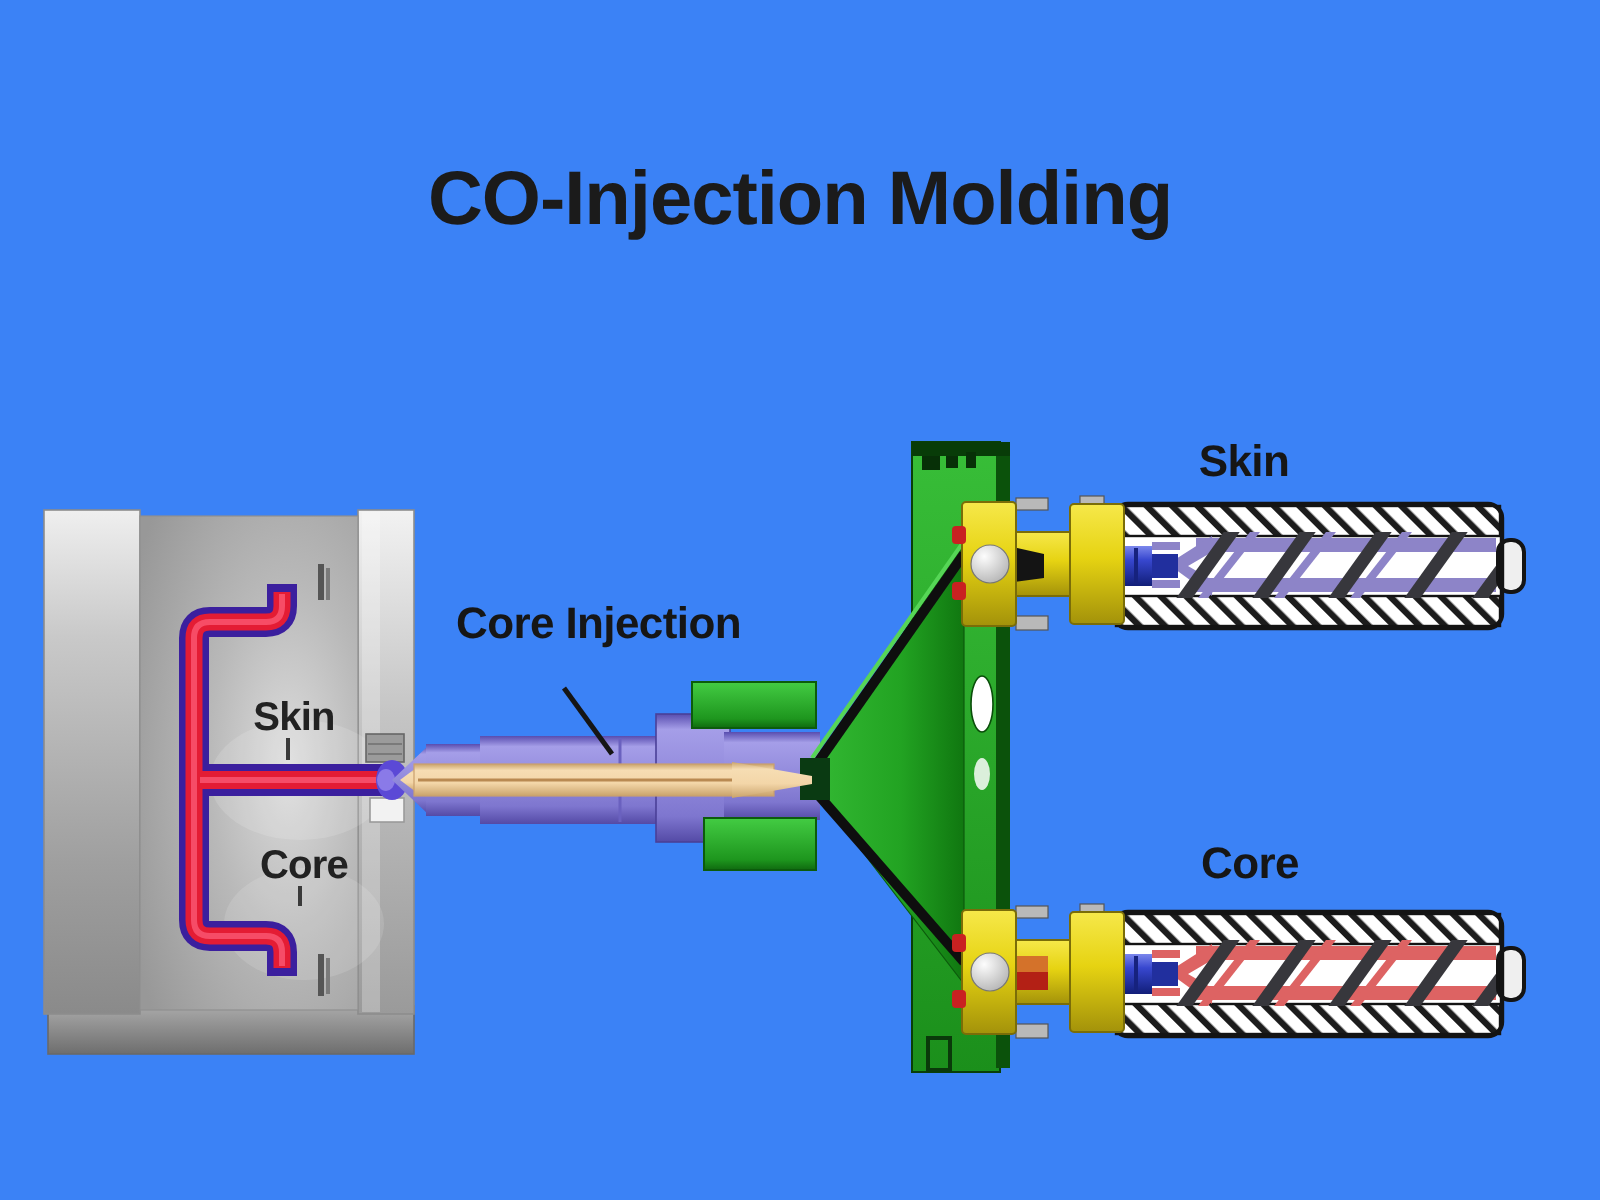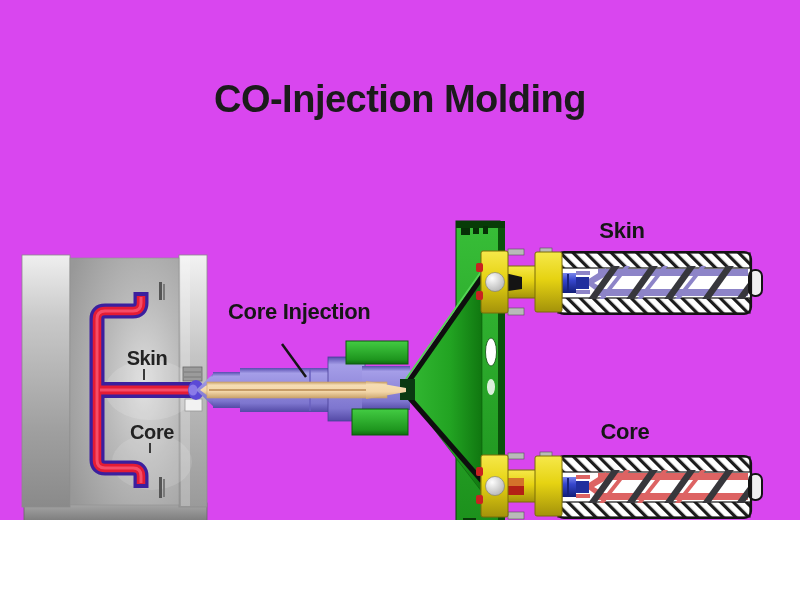--- a/index.html
+++ b/index.html
@@ -1,16 +1,16 @@
 <!DOCTYPE html>
 <html><head>
 <meta charset="utf-8">
 <style>
   html,body{margin:0;padding:0;background:#ffffff;}
-  #stage{position:relative;width:800px;height:520px;background:#d946ef;overflow:hidden;
+  #stage{position:relative;width:800px;height:600px;background:#3b82f6;overflow:hidden;
          font-family:"Liberation Sans", sans-serif;}
   svg{position:absolute;left:0;top:0;}
   text{font-family:"Liberation Sans", sans-serif;}
   .title-text{font-size:38px;font-weight:700;letter-spacing:-0.5px;fill:#1b1b1b;}
   .callout-text{font-size:22px;font-weight:700;letter-spacing:-0.3px;fill:#161616;}
   .unit-label{font-size:22px;font-weight:700;letter-spacing:-0.3px;fill:#161616;}
   .mold-label{font-size:20px;font-weight:600;letter-spacing:-0.4px;fill:#222222;}
 </style>
 </head>
 <body>

